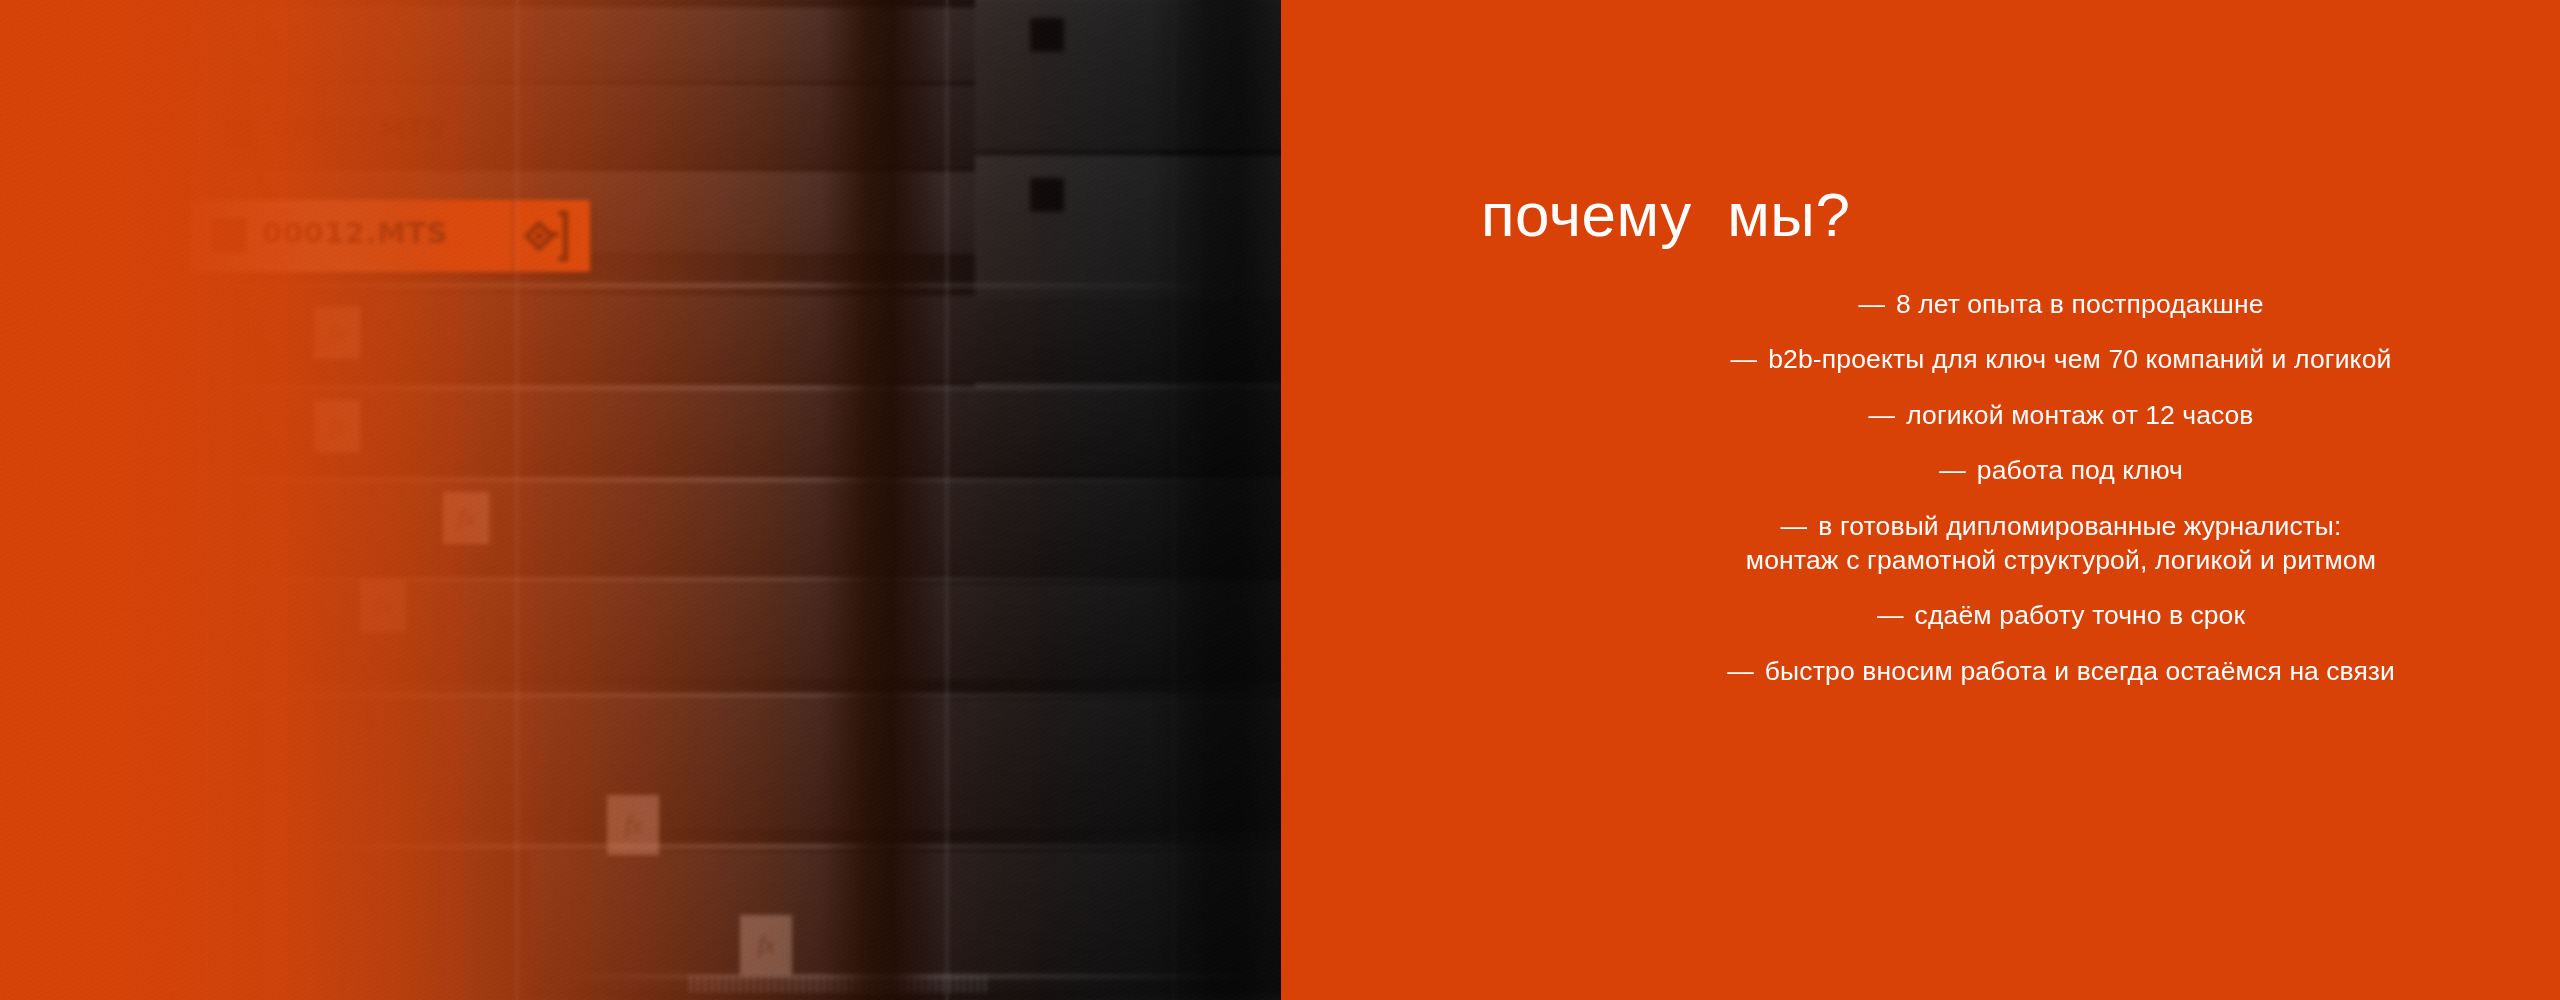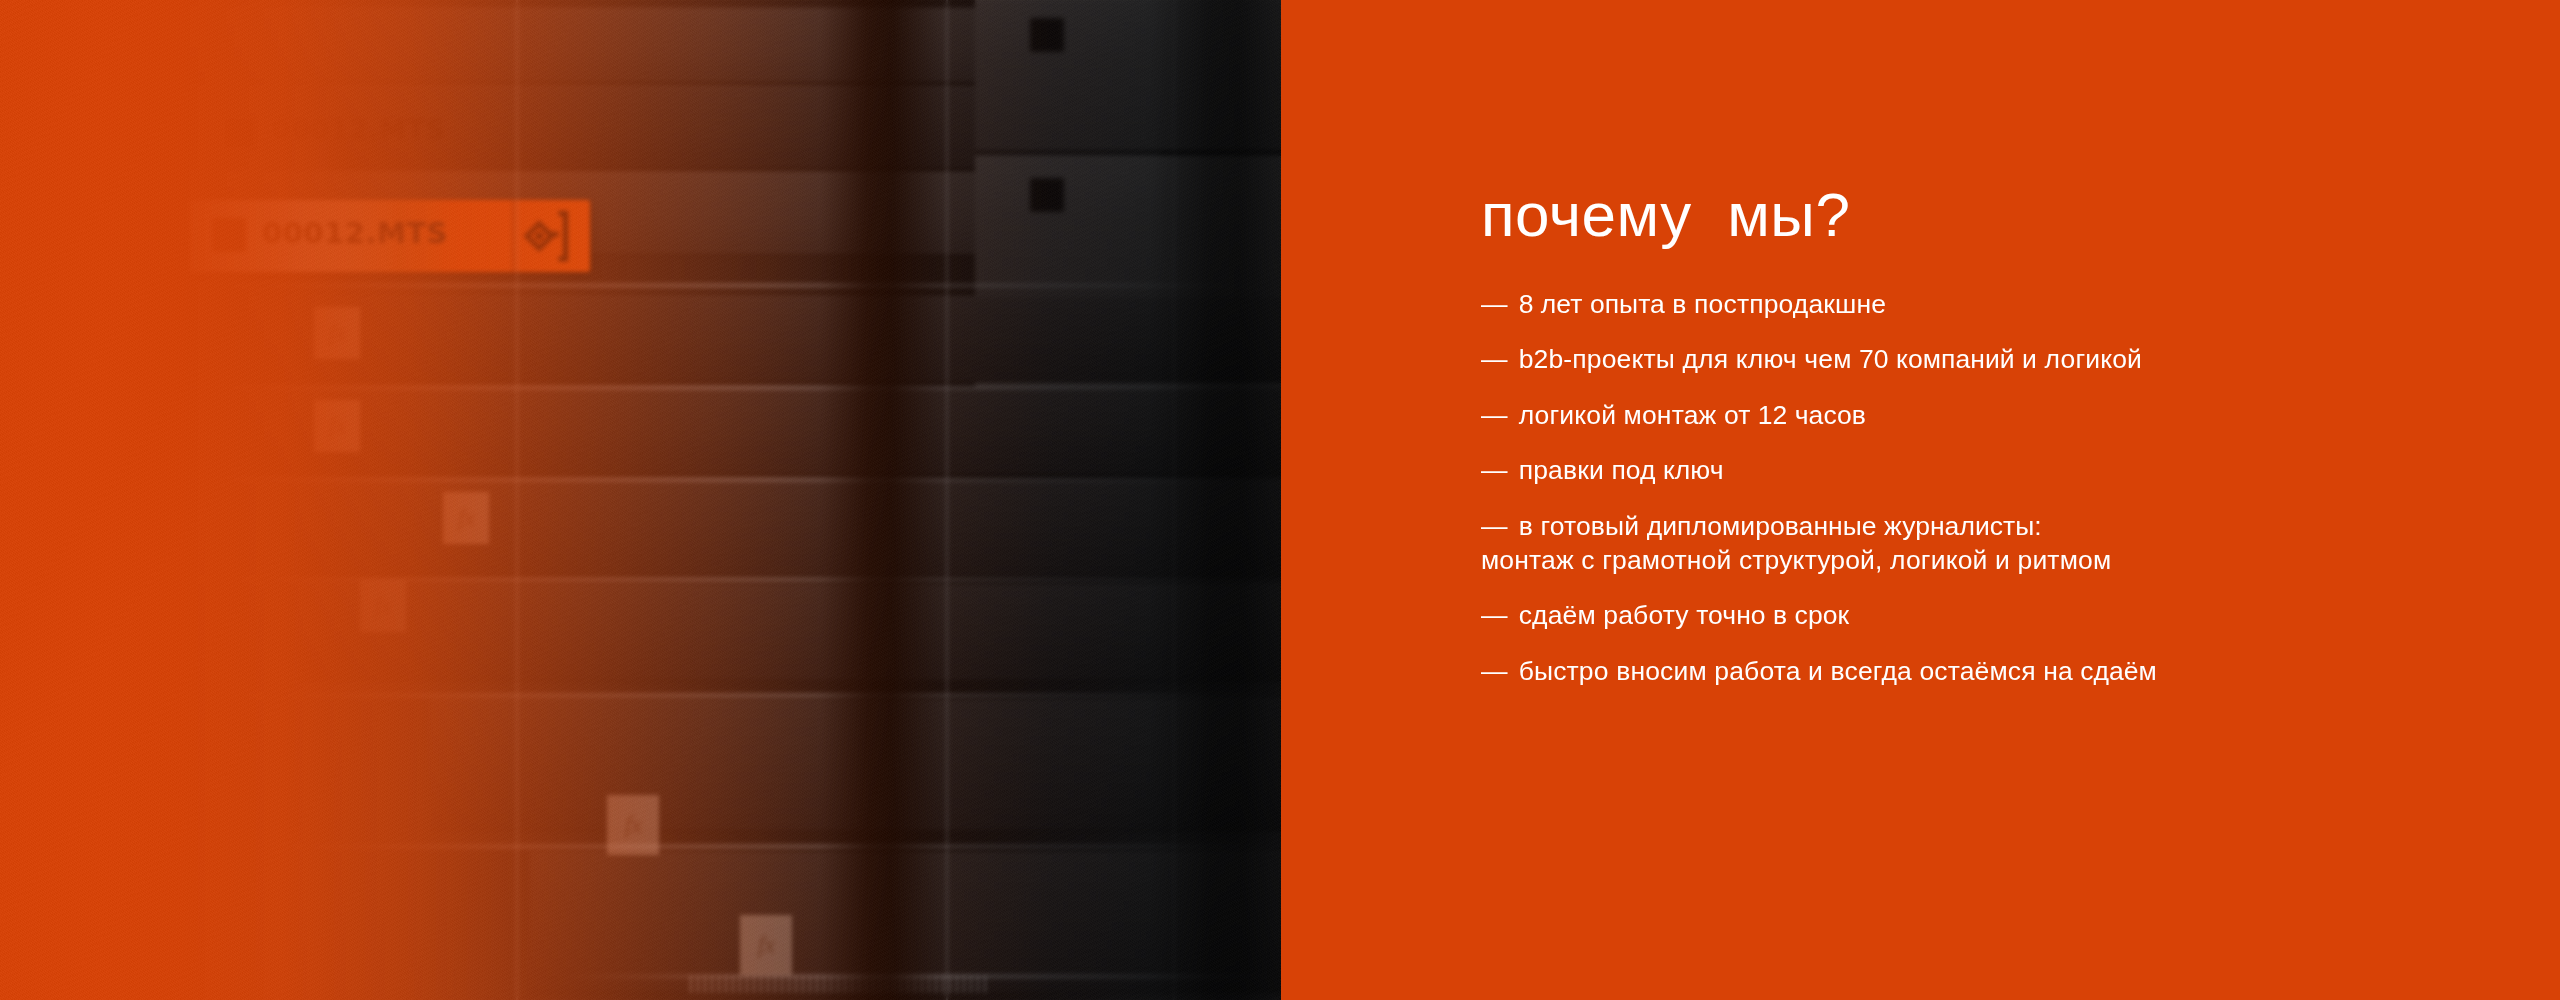--- a/index.html
+++ b/index.html
@@ -19,20 +19,21 @@
   
   .slide {
     position: absolute;
     inset: 0;
     width: 2560px;
     height: 1000px;
     background: #D84206;
     display: flex;
     flex-direction: row;
     align-items: stretch;
+    text-align: center;
   }
 
   
   .photo-panel {
     position: relative;
     width: 1281px;
     height: 1000px;
     flex: 0 0 1281px;
     overflow: hidden;
     background: #111111;
@@ -374,31 +375,31 @@
 
       <div class="bullet">
         <span class="dash">—</span><span>b2b-проекты для ключ чем </span><b>70 компаний</b><span> и логикой</span>
       </div>
 
       <div class="bullet">
         <span class="dash">—</span><span>логикой монтаж </span><b>от 12 часов</b>
       </div>
 
       <div class="bullet">
-        <span class="dash">—</span><span>правки </span><b>под ключ</b>
+        <span class="dash">—</span><span>работа </span><b>под ключ</b>
       </div>
 
       <div class="bullet two-line">
         <span class="dash">—</span><span>в готовый </span><b>дипломированные журналисты:</b>
         <span class="cont">монтаж с грамотной структурой, логикой и ритмом</span>
       </div>
 
       <div class="bullet">
         <span class="dash">—</span><span>сдаём работу </span><b>точно в срок</b>
       </div>
 
       <div class="bullet">
-        <span class="dash">—</span><span>быстро вносим работа и всегда остаёмся </span><b>на сдаём</b>
+        <span class="dash">—</span><span>быстро вносим работа и всегда остаёмся </span><b>на связи</b>
       </div>
 
     </div>
   </div>
 </div>
 
 </body></html>

